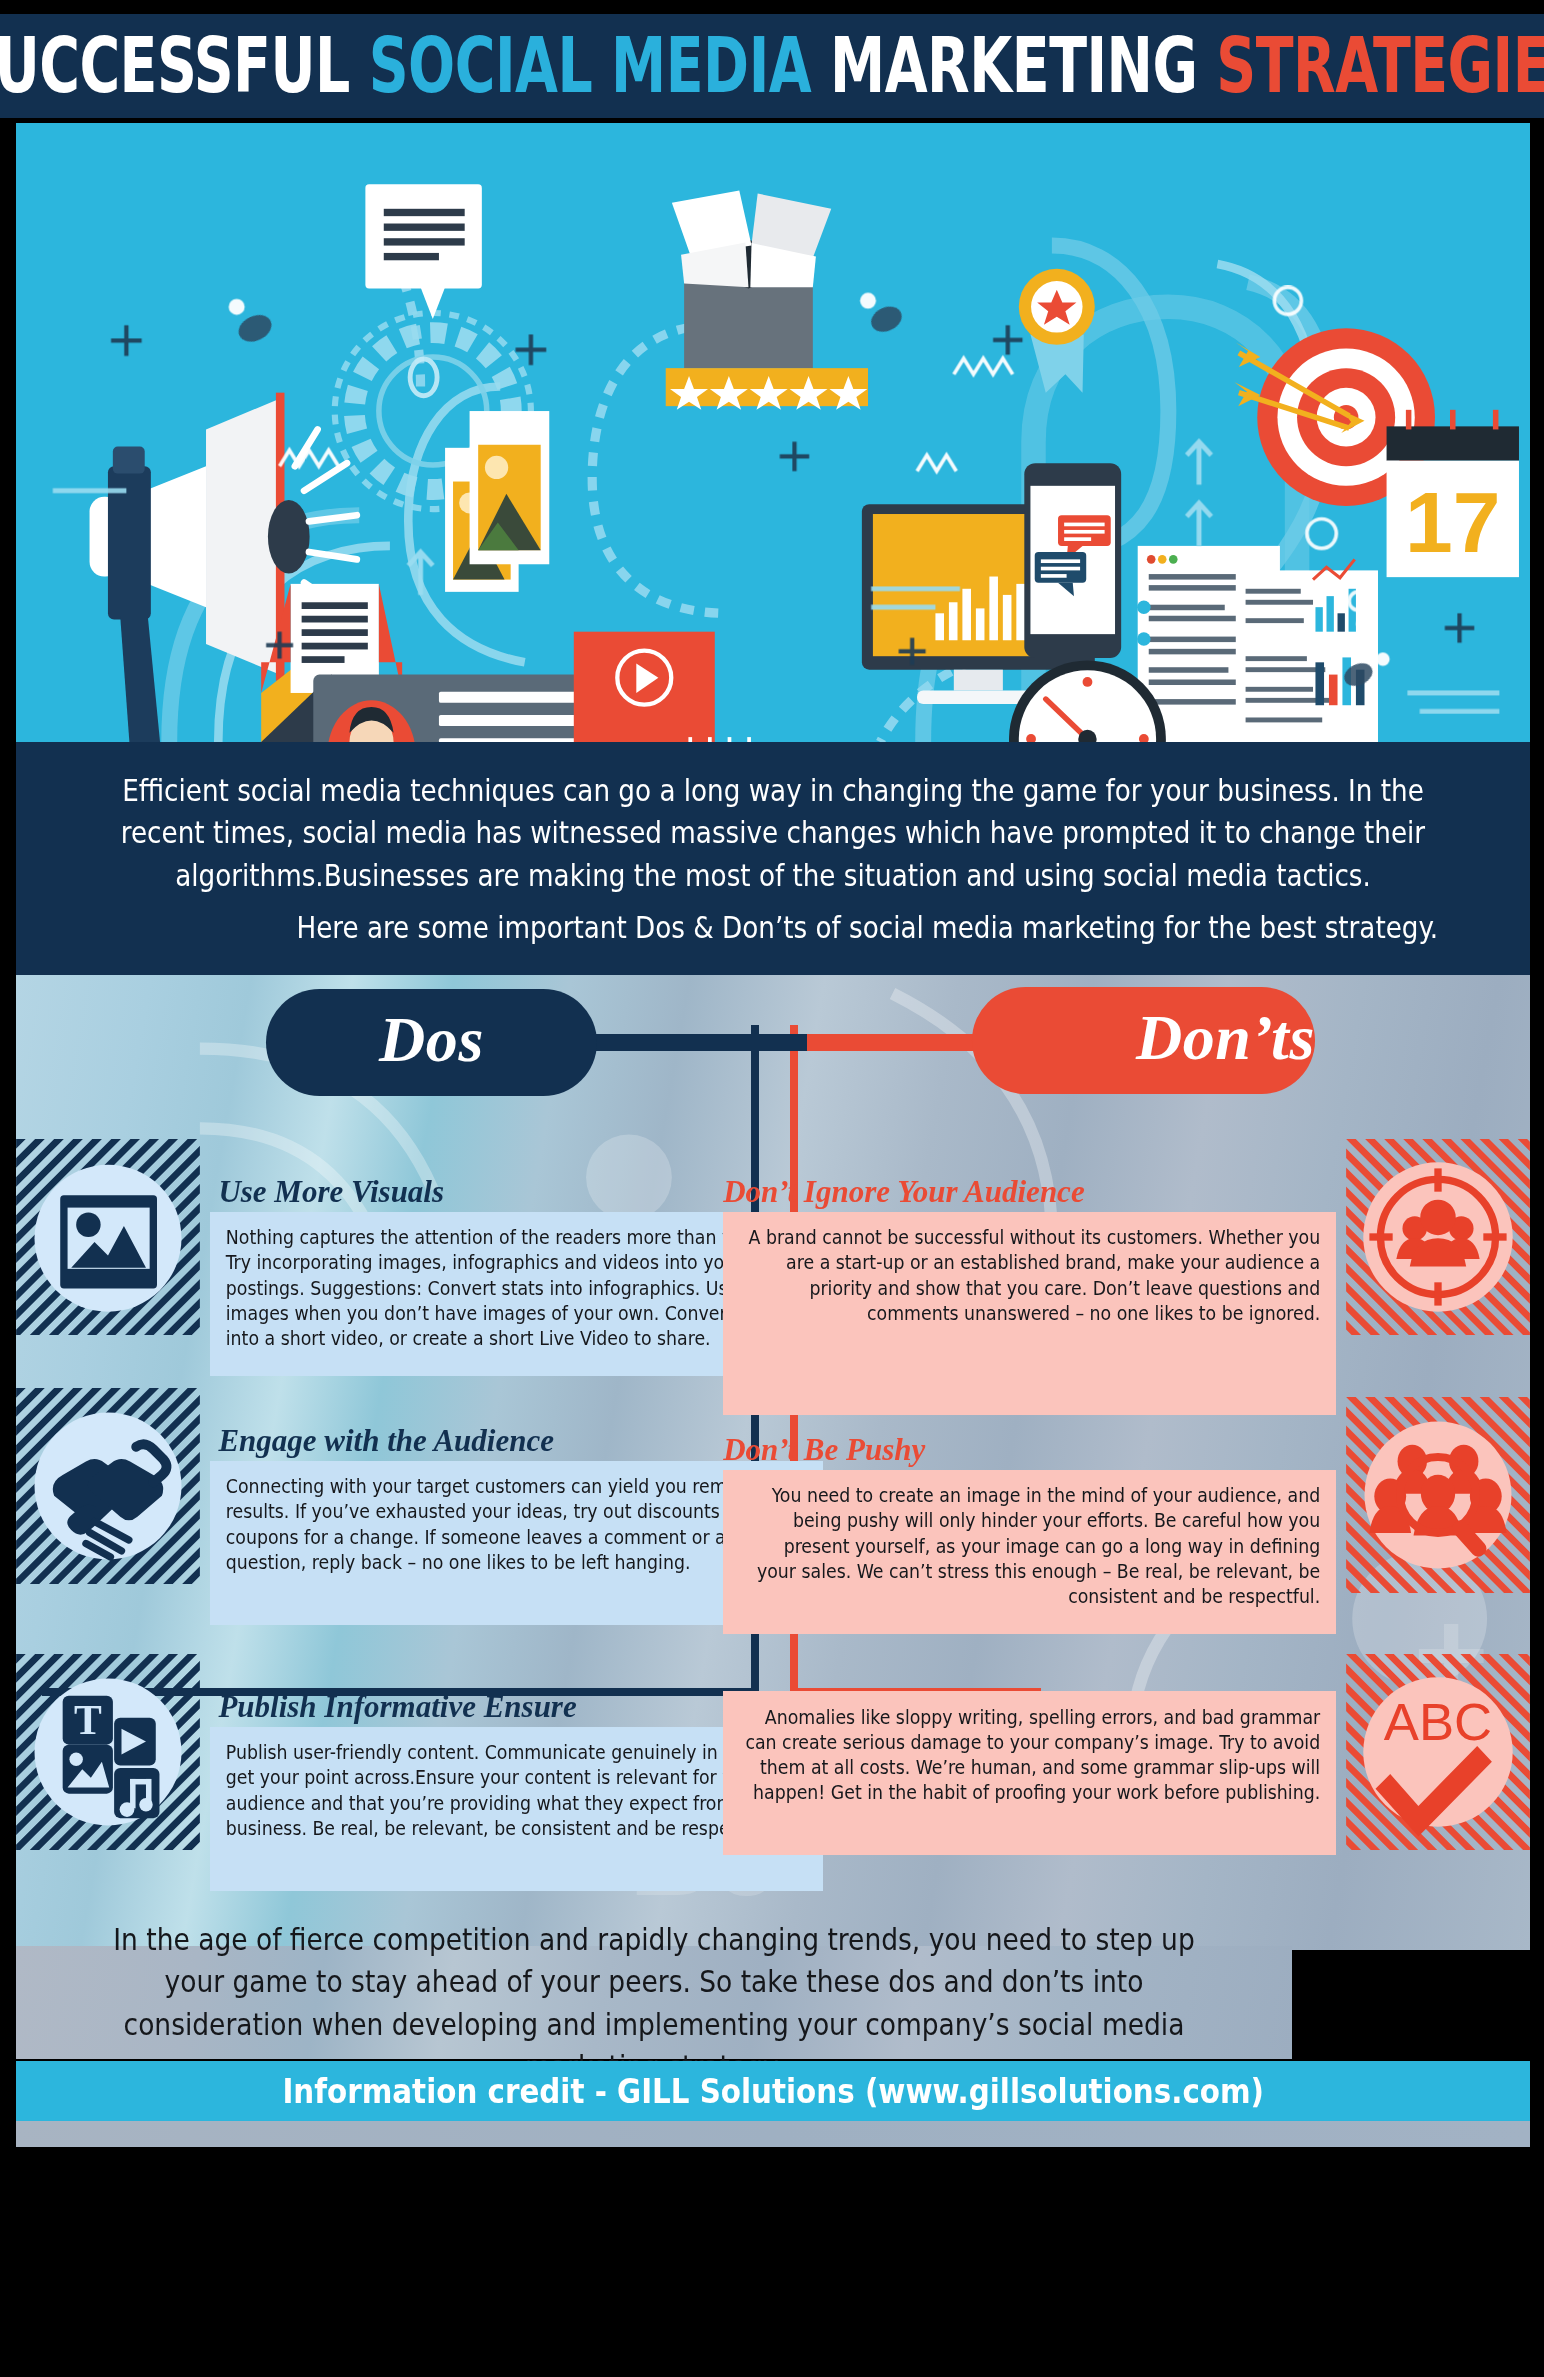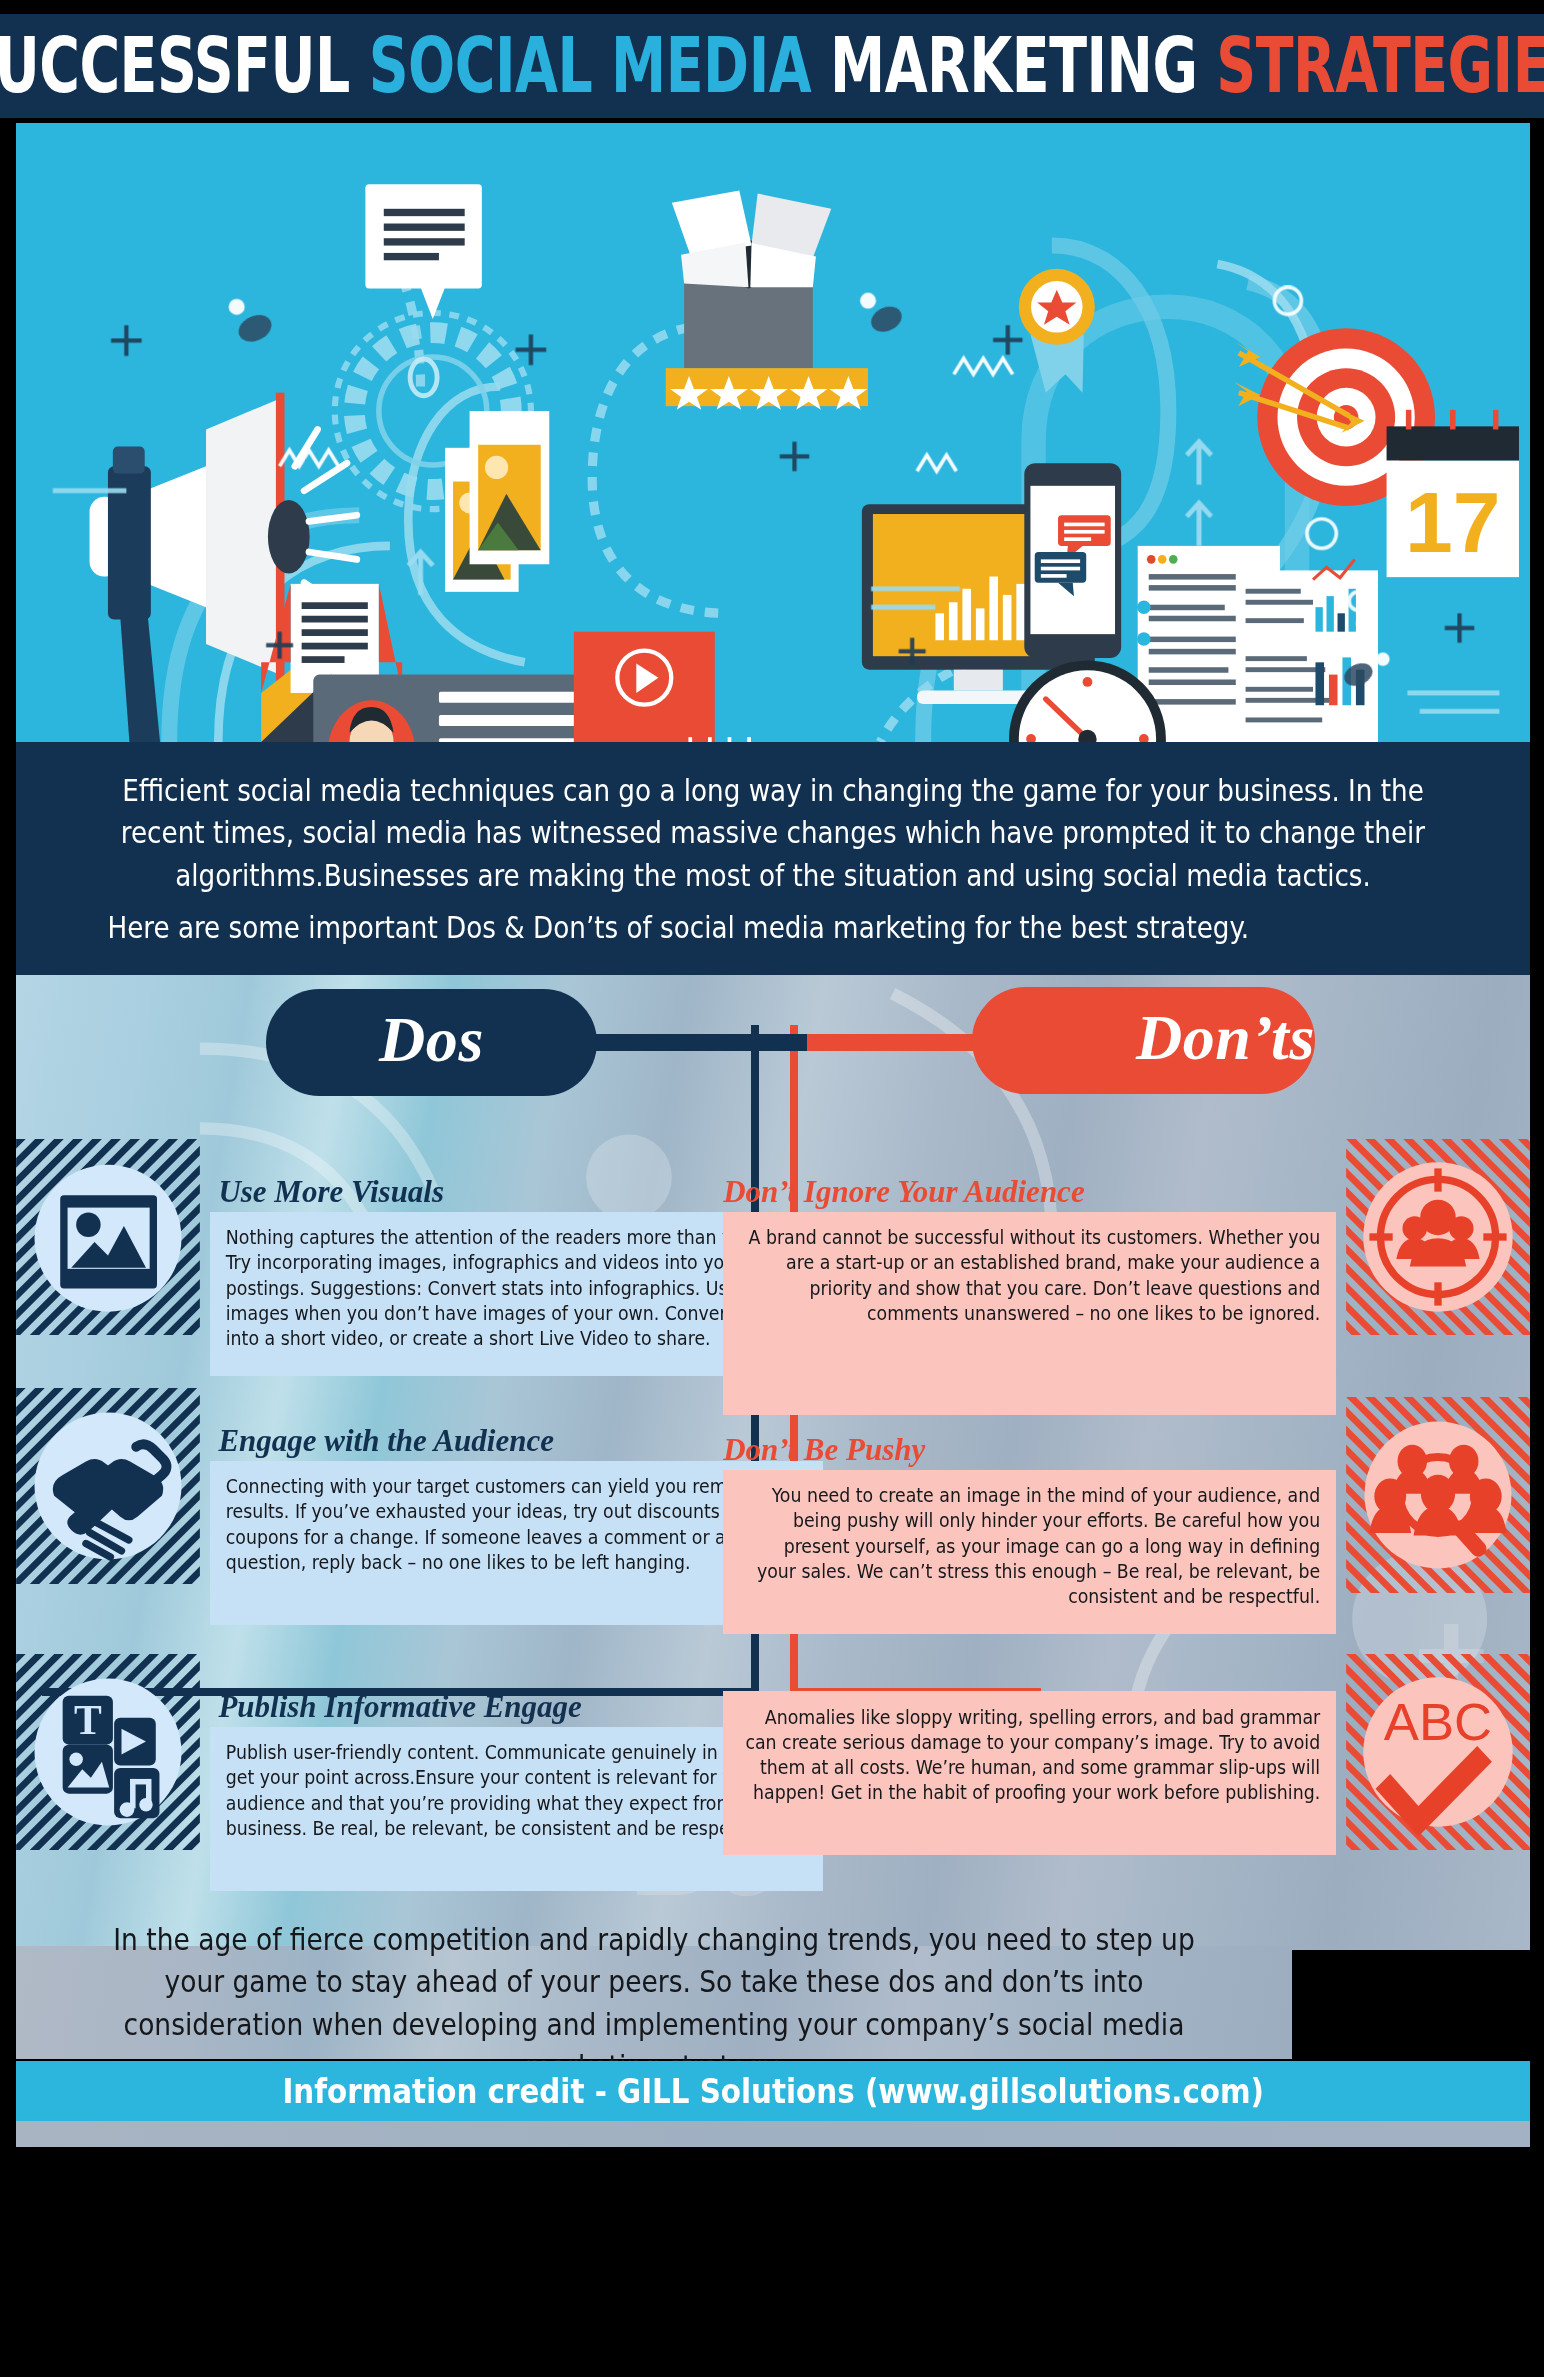--- a/index.html
+++ b/index.html
@@ -53,21 +53,21 @@
   .hero svg { position: absolute; left: 0; top: 0; width: 100%; height: 100%; }
 
   
   .intro {
     position: absolute;
     left: 16px; top: 742px;
     width: 1514px; height: 233px;
     background: #123050;
     display: flex;
     flex-direction: column;
-    align-items: flex-start;
+    align-items: flex-end;
     justify-content: center;
     padding: 6.1px 55px;
   }
   .intro p {
     color: #ffffff;
     font-family: "Liberation Sans Narrow", "DejaVu Sans Condensed", "Liberation Sans", sans-serif;
     font-size: 31px;
     line-height: 1.36;
     text-align: center;
     font-weight: 500;
@@ -683,21 +683,21 @@
           <g fill="#d3e8fa">
             <rect x="186" y="204" width="9" height="48"></rect>
             <rect x="186" y="204" width="34" height="9"></rect>
             <rect x="212" y="204" width="9" height="40"></rect>
             <circle cx="181" cy="254" r="12"></circle>
             <circle cx="212" cy="246" r="11"></circle>
           </g>
         </svg>
       </div>
       <div class="card-col" style="width:613px; margin-left:9.8px;">
-        <div class="card-head head-dos">Publish Informative Engage</div>
+        <div class="card-head head-dos">Publish Informative Ensure</div>
         <div class="card-body body-dos" style="height:164px;">Publish user-friendly content. Communicate genuinely in order to get your point across.Ensure your content is relevant for your audience and that you’re providing what they expect from your business. Be real, be relevant, be consistent and be respectful.</div>
       </div>
     </div>
 
     <div class="card-row" style="right:0px; top:164px;">
       <div class="card-col" style="width:613px; margin-right:9.8px;">
         <div class="card-head head-donts">Don’t Ignore Your Audience</div>
         <div class="card-body body-donts" style="height:203px;">A brand cannot be successful without its customers. Whether you are a start-up or an established brand, make your audience a priority and show that you care. Don’t leave questions and comments unanswered – no one likes to be ignored.</div>
       </div>
       <div class="tile">

